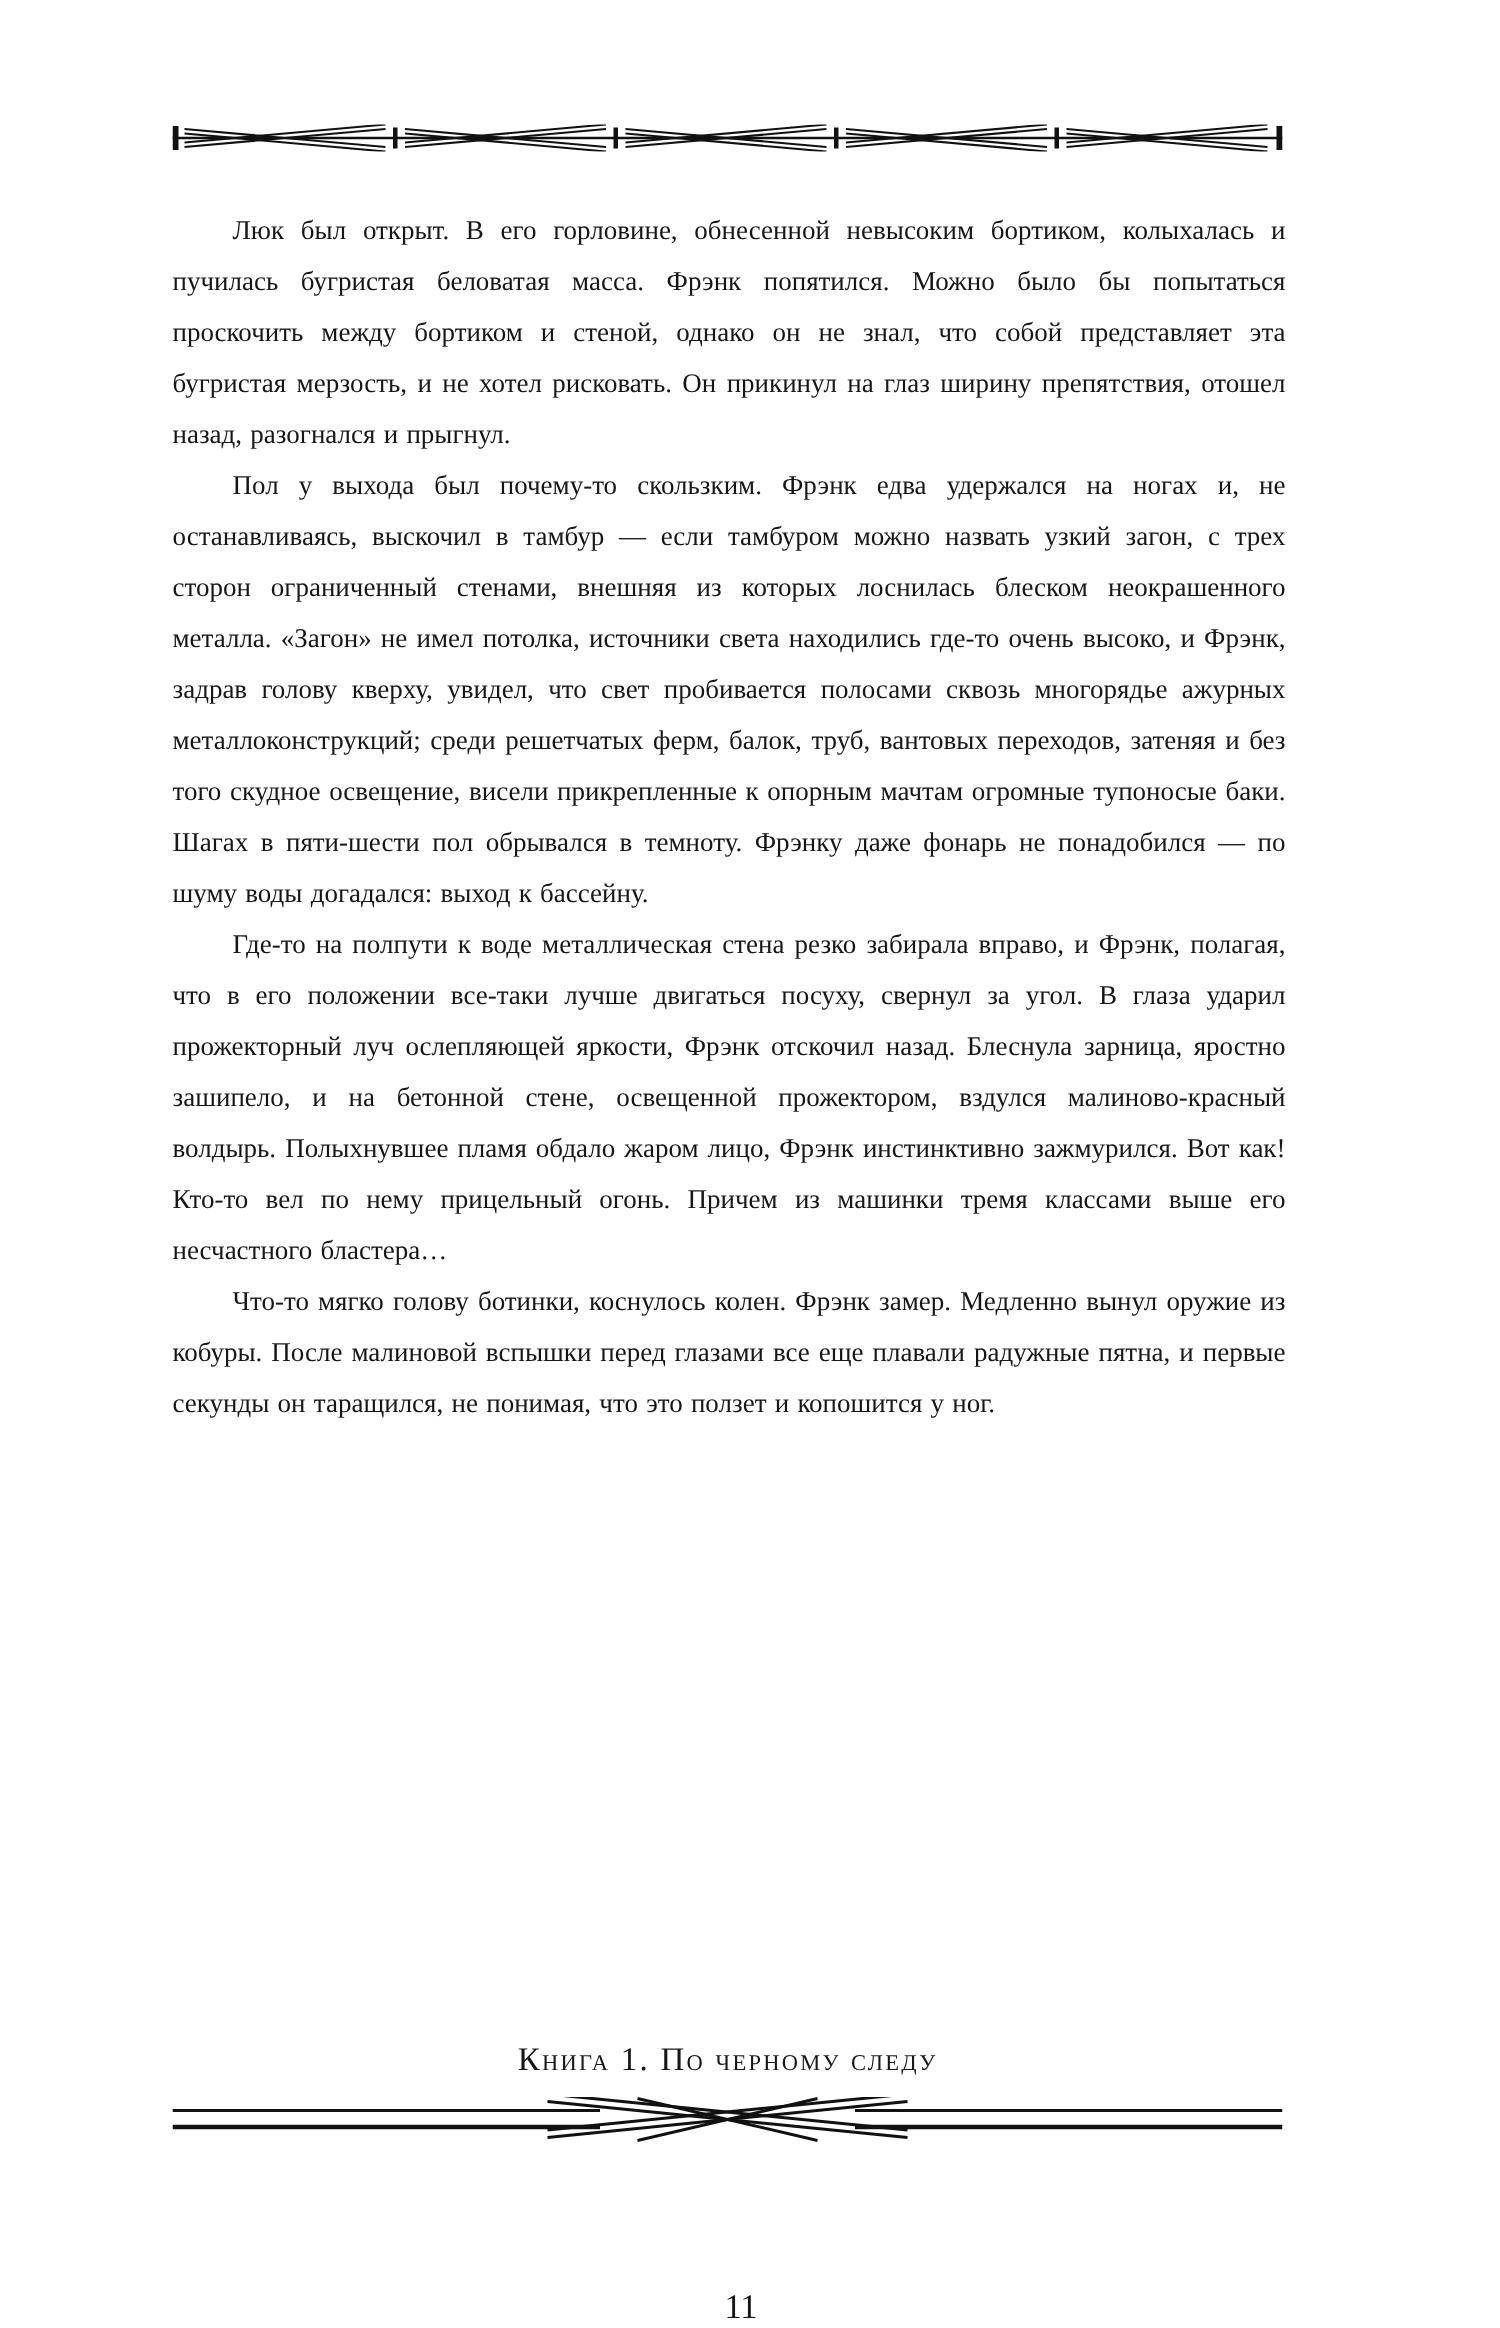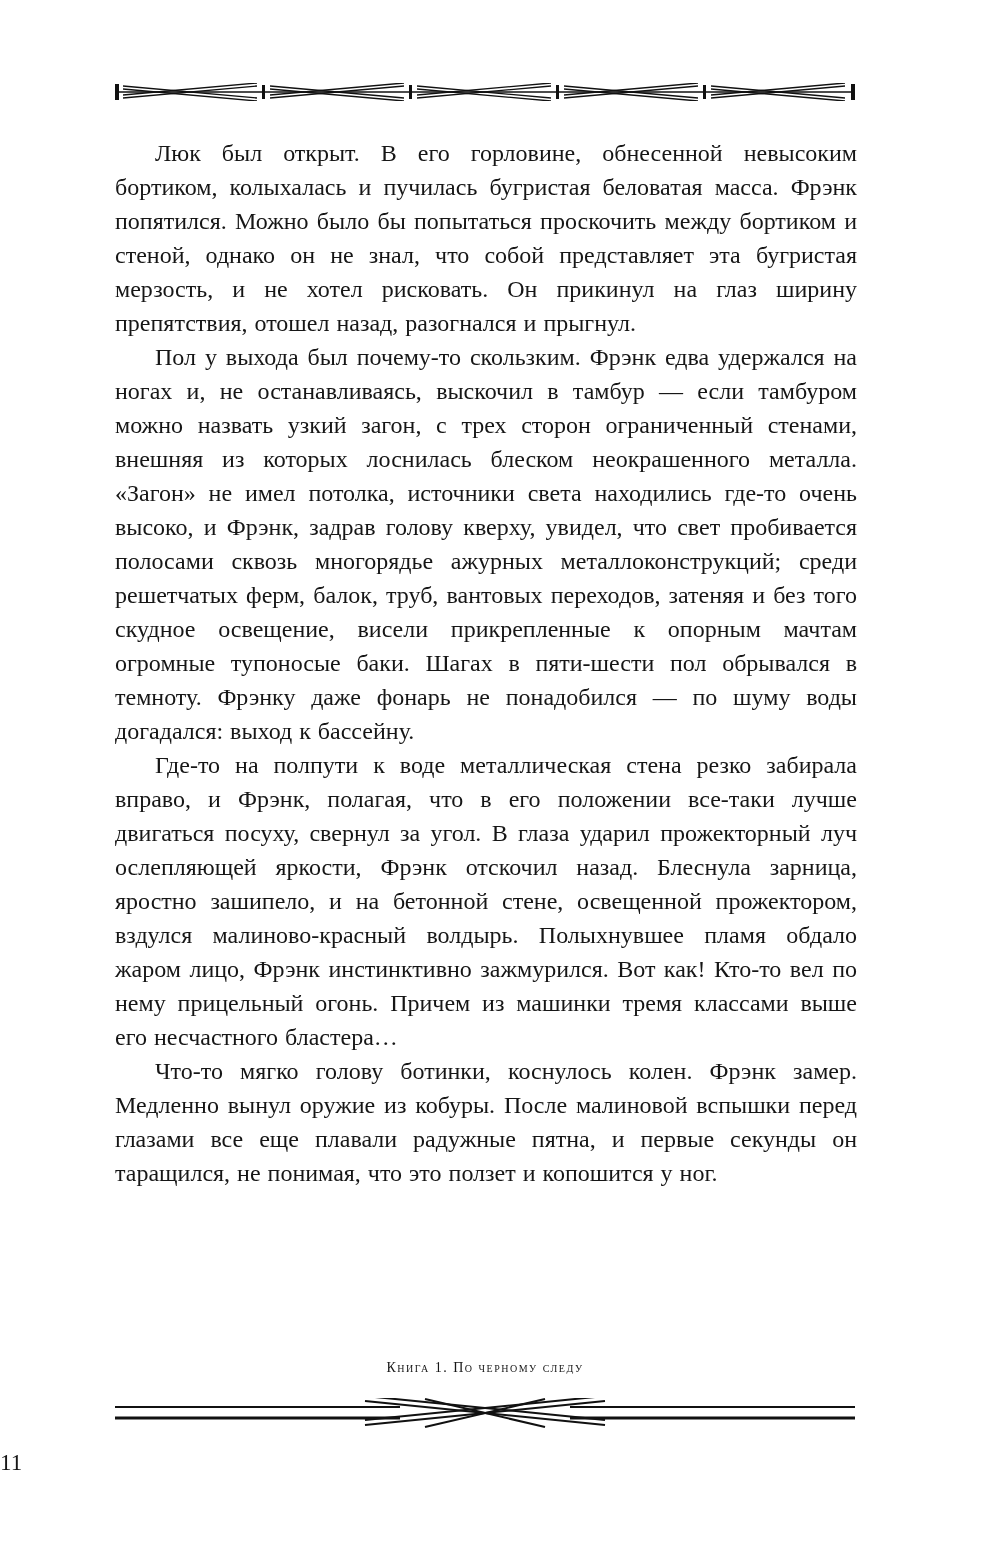--- a/index.html
+++ b/index.html
@@ -20,52 +20,53 @@
     width: 740px;
     height: 18px;
   }
   .text-block {
     position: absolute;
     top: 136px;
     left: 115px;
     width: 742px;
   }
   .text-block p {
-    font-size: 24px;
+    font-size: 18px;
     line-height: 34px;
     text-align: justify;
     text-indent: 40px;
     color: #161616;
     word-spacing: 1px;
     hyphens: auto;
   }
   .running-title {
     position: absolute;
     top: 1360px;
     left: 115px;
     width: 740px;
     text-align: center;
     font-variant: small-caps;
-    font-size: 14px;
+    font-size: 22px;
     letter-spacing: 1.5px;
     color: #161616;
     white-space: nowrap;
   }
   .bottom-rule {
     position: absolute;
     top: 1398px;
     left: 115px;
     width: 740px;
     height: 30px;
   }
   .page-number {
     position: absolute;
-    top: 1450px;
+    top: 1525px;
     left: 0;
     width: 988px;
+    text-align: center;
     font-size: 23px;
     color: #161616;
   }
   svg .ink { stroke: #111; fill: none; }
 </style>
 </head>
 <body>
 
 <div class="page">
 

